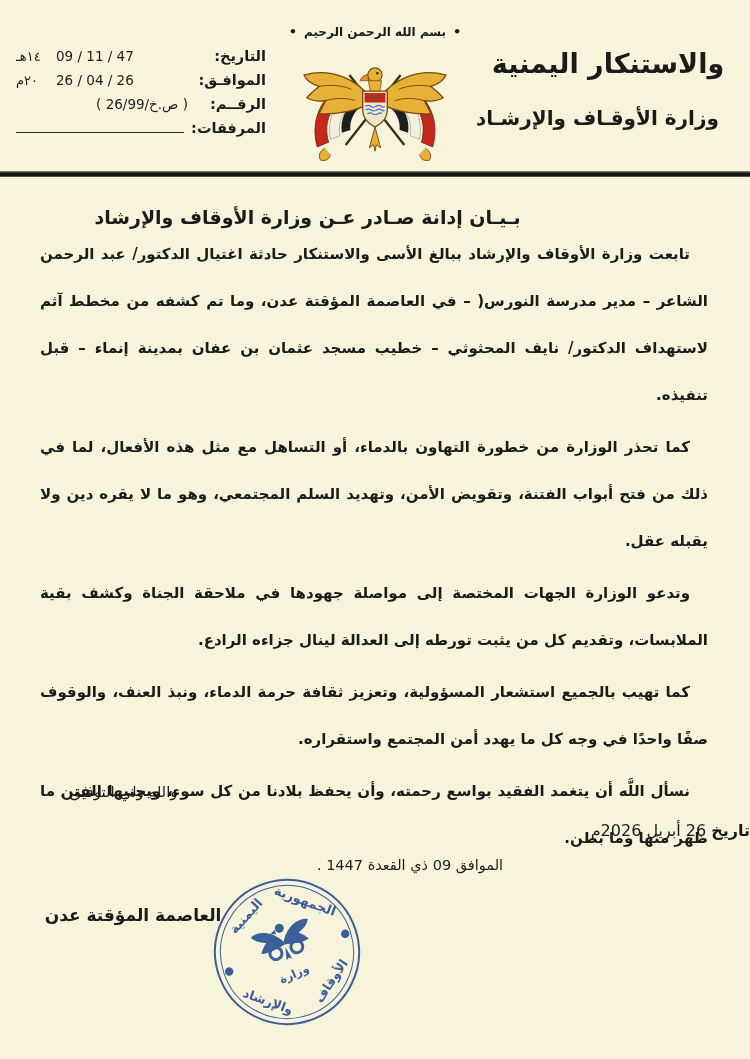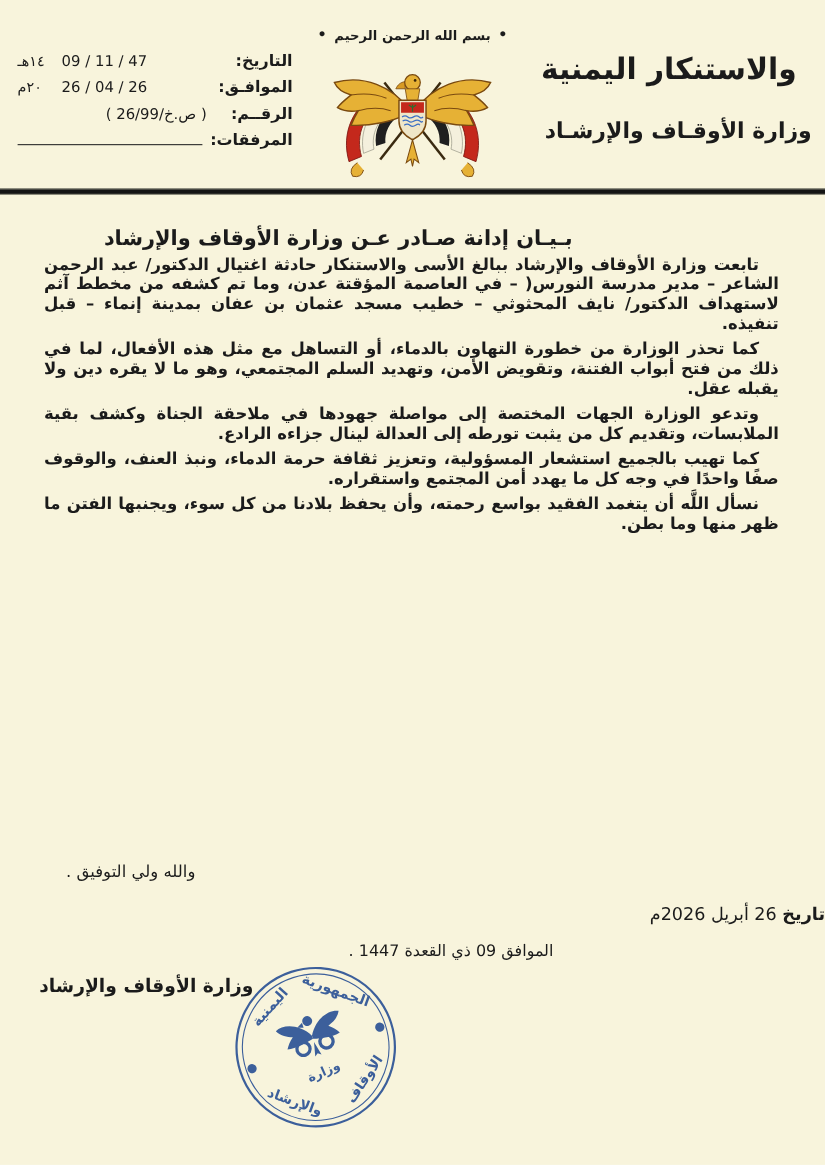--- a/index.html
+++ b/index.html
@@ -25,21 +25,21 @@
 
   .emblem { top:58px; left:293px; width:164px; height:106px; }
 
   .republic-title {
     top:48px; right:14px; width:256px;
     font-size:27px; font-weight:bold; direction:rtl; text-align:center;
     letter-spacing:-1px;
   }
   .ministry-title {
     top:106px; right:12px; width:262px;
-    font-size:20px; font-weight:bold; direction:rtl; text-align:right;
+    font-size:20px; font-weight:bold; direction:rtl; text-align:left;
   }
 
   .ref-fields { top:48px; left:16px; width:250px; direction:rtl; }
   .field-row {
     display:flex; align-items:baseline; margin-bottom:8px;
     font-size:13.5px; direction:rtl;
   }
   .field-row .lbl { font-weight:bold; font-size:14.5px; width:78px; white-space:nowrap; }
   .field-row .val { direction:ltr; unicode-bidi:embed; flex:1; white-space:nowrap; }
   .field-row .val.rtlval { direction:rtl; }
@@ -52,21 +52,21 @@
   }
 
   
   .stmt-title {
     top:193px; left:0; width:615px;
     text-align:center; font-size:19px; font-weight:bold; direction:rtl;
   }
   .stmt-body {
     top:231px; right:42px; left:40px;
     direction:rtl; text-align:justify;
-    font-size:15px; font-weight:bold; line-height:18px;
+    font-size:15px; font-weight:bold; line-height:47px;
   }
   .stmt-body p { margin:0 0 5px 0; text-indent:18px; }
 
   .tawfiq   { top:783px; left:60px; right:0; text-align:left; font-size:15px; direction:rtl; }
   .dateline { top:821px; left:78px; right:0; text-align:right; font-size:16px; direction:rtl; }
   .dateline .dl-label { font-weight:bold; }
   .hijriline{ top:857px; left:70px; right:0; text-align:center; font-size:14.5px; direction:rtl; }
 
   
   .signature { top:886px; left:24px; width:218px; text-align:center; direction:rtl; }
@@ -192,21 +192,21 @@
 
 <div class="abs tawfiq">والله ولي التوفيق .</div>
 
 <div class="abs dateline">
   <span class="dl-label">تاريخ</span><span> 26 أبريل 2026م</span>
 </div>
 
 <div class="abs hijriline">الموافق 09 ذي القعدة 1447 .</div>
 
 <div class="abs signature">
-  <div>وزارة الأوقاف والإرشاد</div>
+  <div class="sig2">العاصمة المؤقتة عدن</div>
 </div>
 
 <div class="abs stamp">
   <div class="ring-outer"></div>
   <div class="ring-inner"></div>
 
   <span class="st-top1">الجمهورية</span>
   <span class="st-top2">اليمنية</span>
   <span class="st-mid">وزارة</span>
   <span class="st-bot1">الأوقاف</span>

